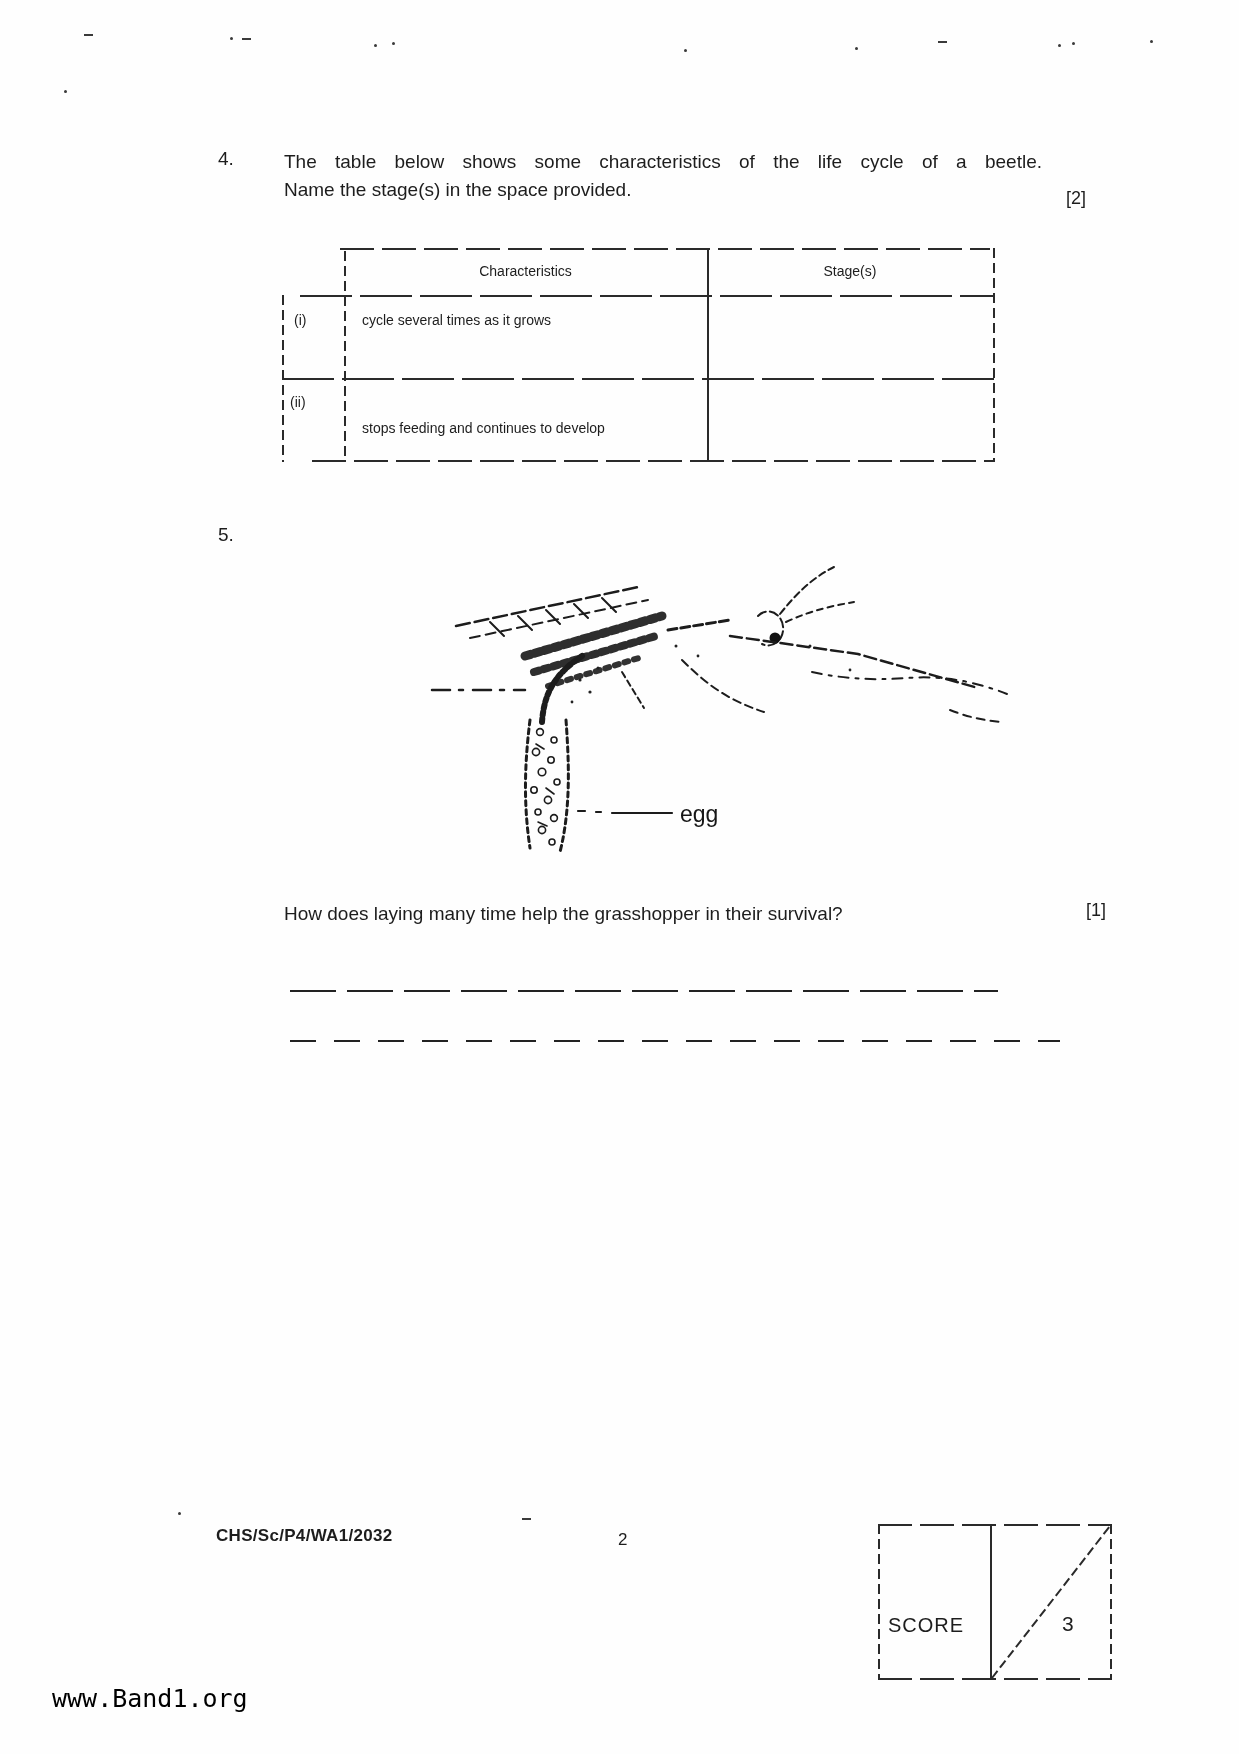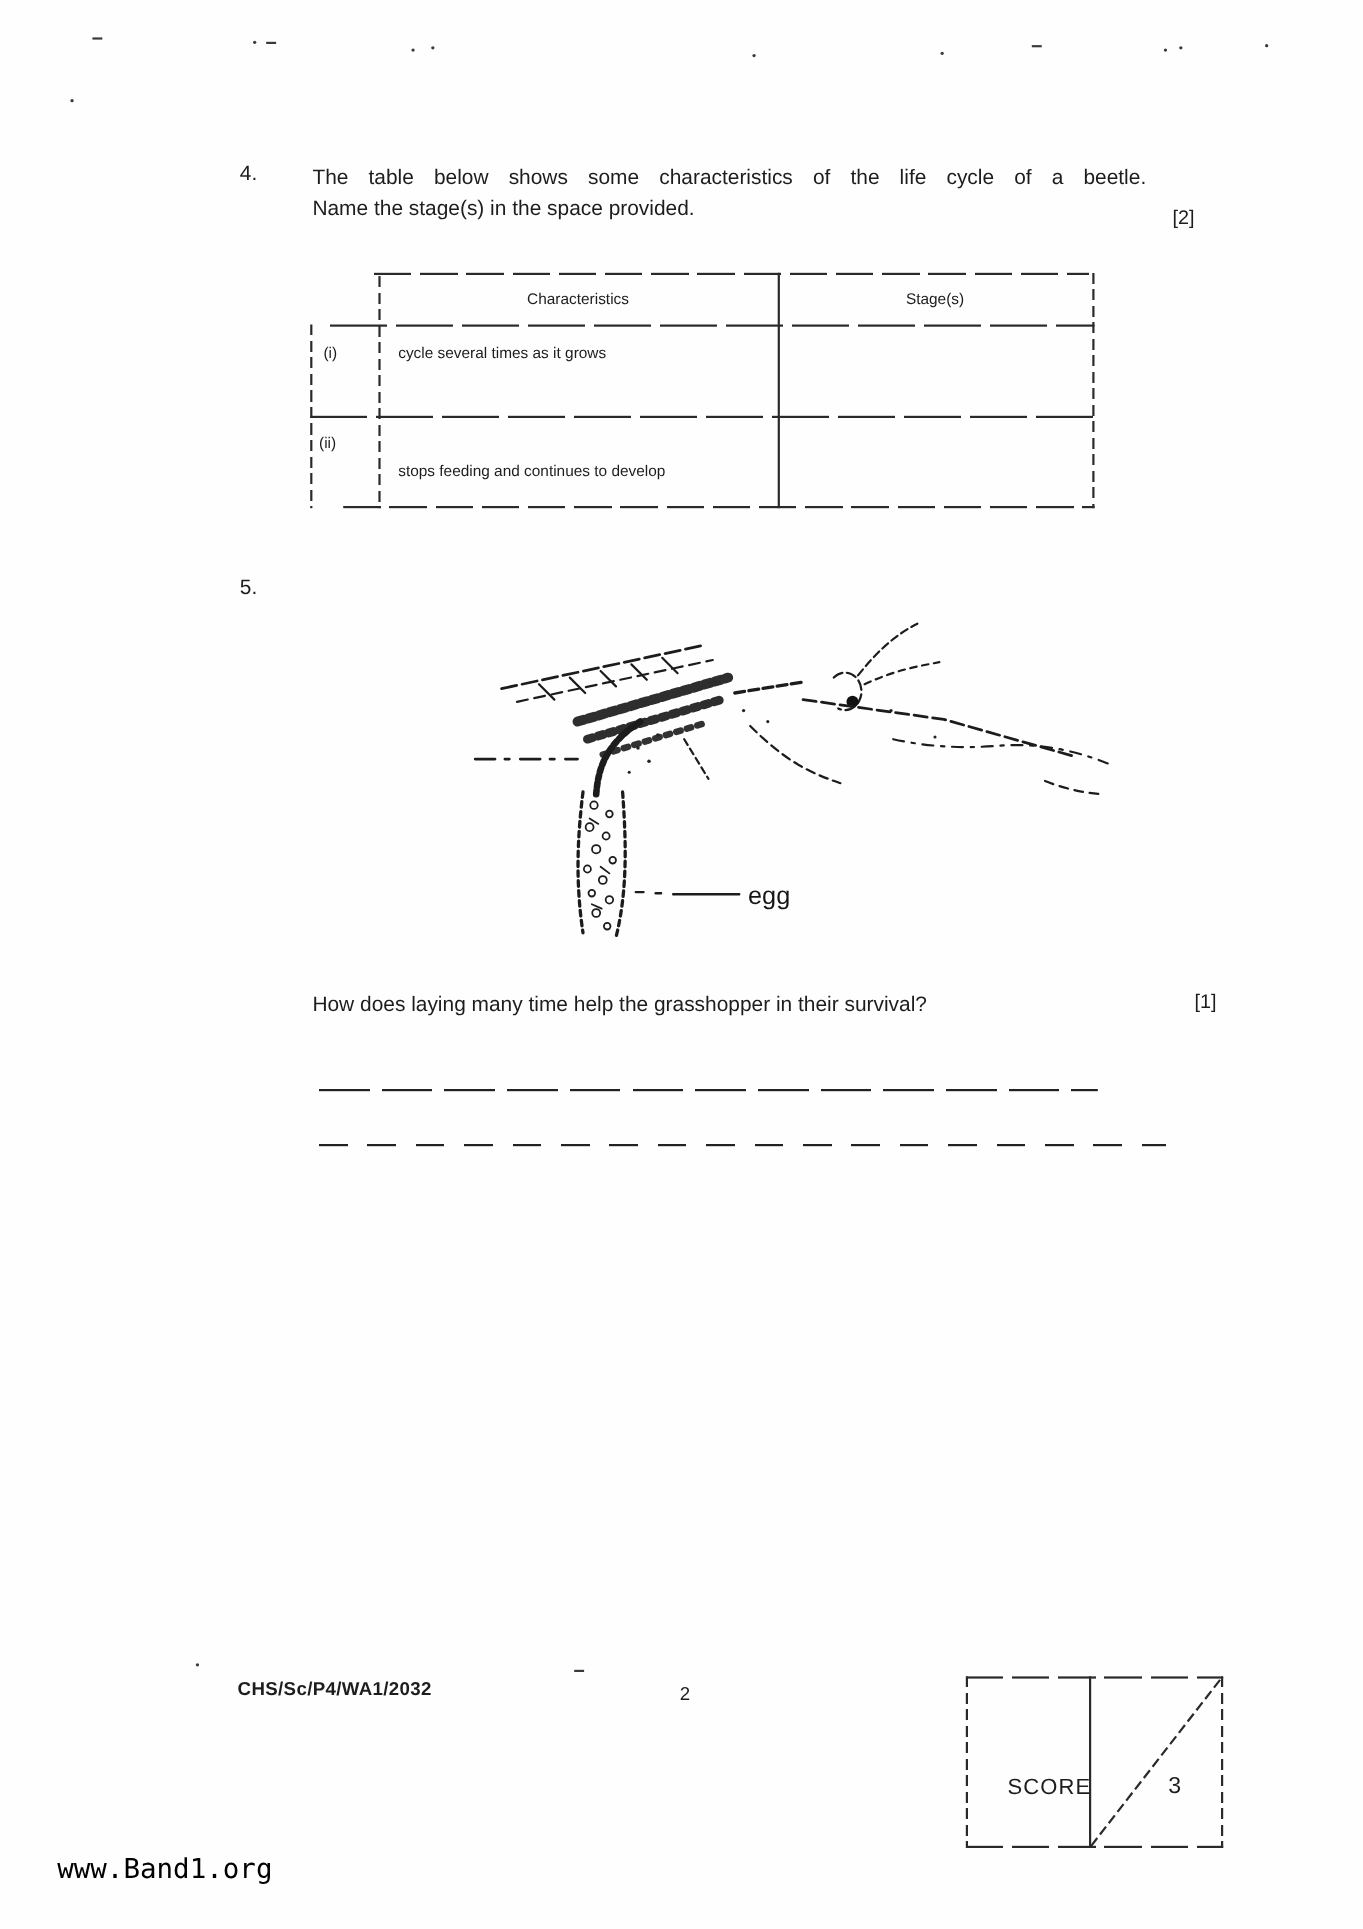--- a/index.html
+++ b/index.html
@@ -152,19 +152,19 @@
 
   <div class="abs" style="left:878px;top:1524px;width:234px;height:156px;">
     <div class="hline" style="left:0;top:0;width:234px;"></div>
     <div class="hline" style="left:0;top:154px;width:234px;"></div>
     <div class="vline" style="left:0;top:0;height:156px;"></div>
     <div class="vline" style="left:232px;top:0;height:156px;"></div>
     <div class="vline solid" style="left:112px;top:0;height:156px;"></div>
     <svg class="abs" style="left:112px;top:0;" width="122" height="156" viewBox="0 0 122 156">
       <line x1="2" y1="154" x2="120" y2="2" stroke="#2a2a2a" stroke-width="2" stroke-dasharray="9 4"></line>
     </svg>
-    <div class="abs scorebox-label" style="left:10px;top:90px;width:96px;margin-left:28px;">SCORE</div>
+    <div class="abs scorebox-label" style="left:10px;top:90px;width:96px;">SCORE</div>
     <div class="abs scorebox-val" style="left:184px;top:88px;">3</div>
   </div>
 
   <div class="abs watermark" style="left:52px;top:1684px;">www.Band1.org</div>
 
 </div>
 
 </body></html>

